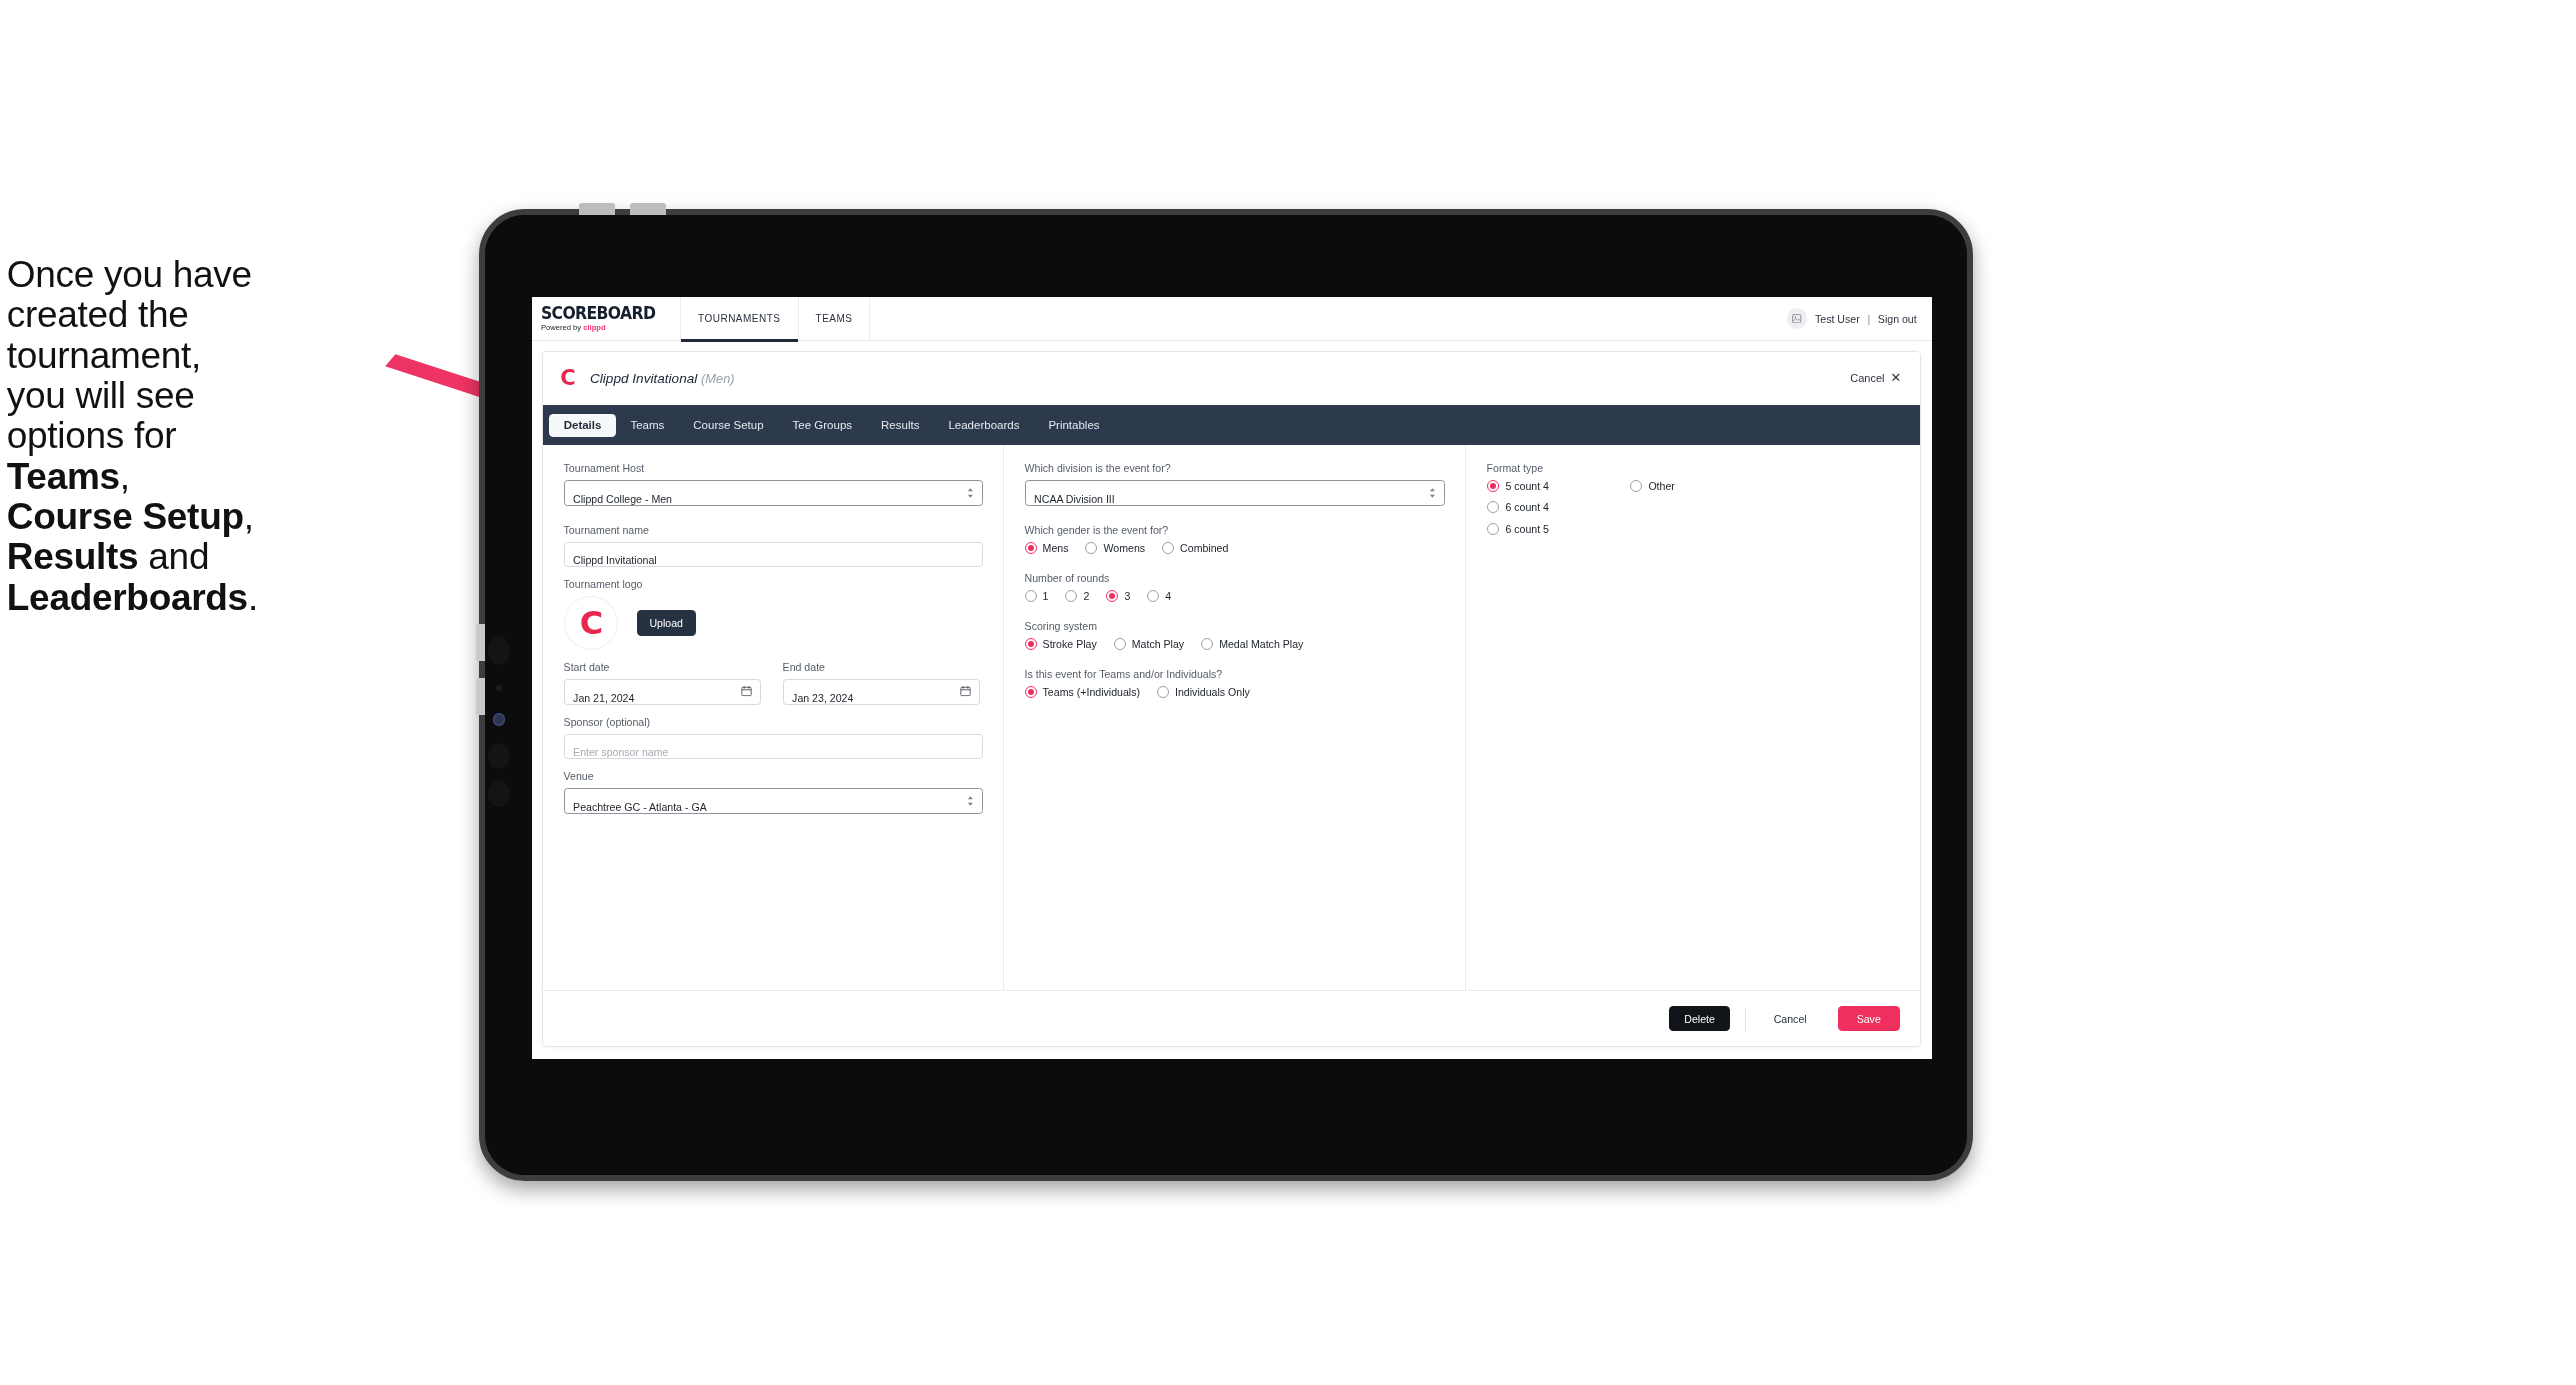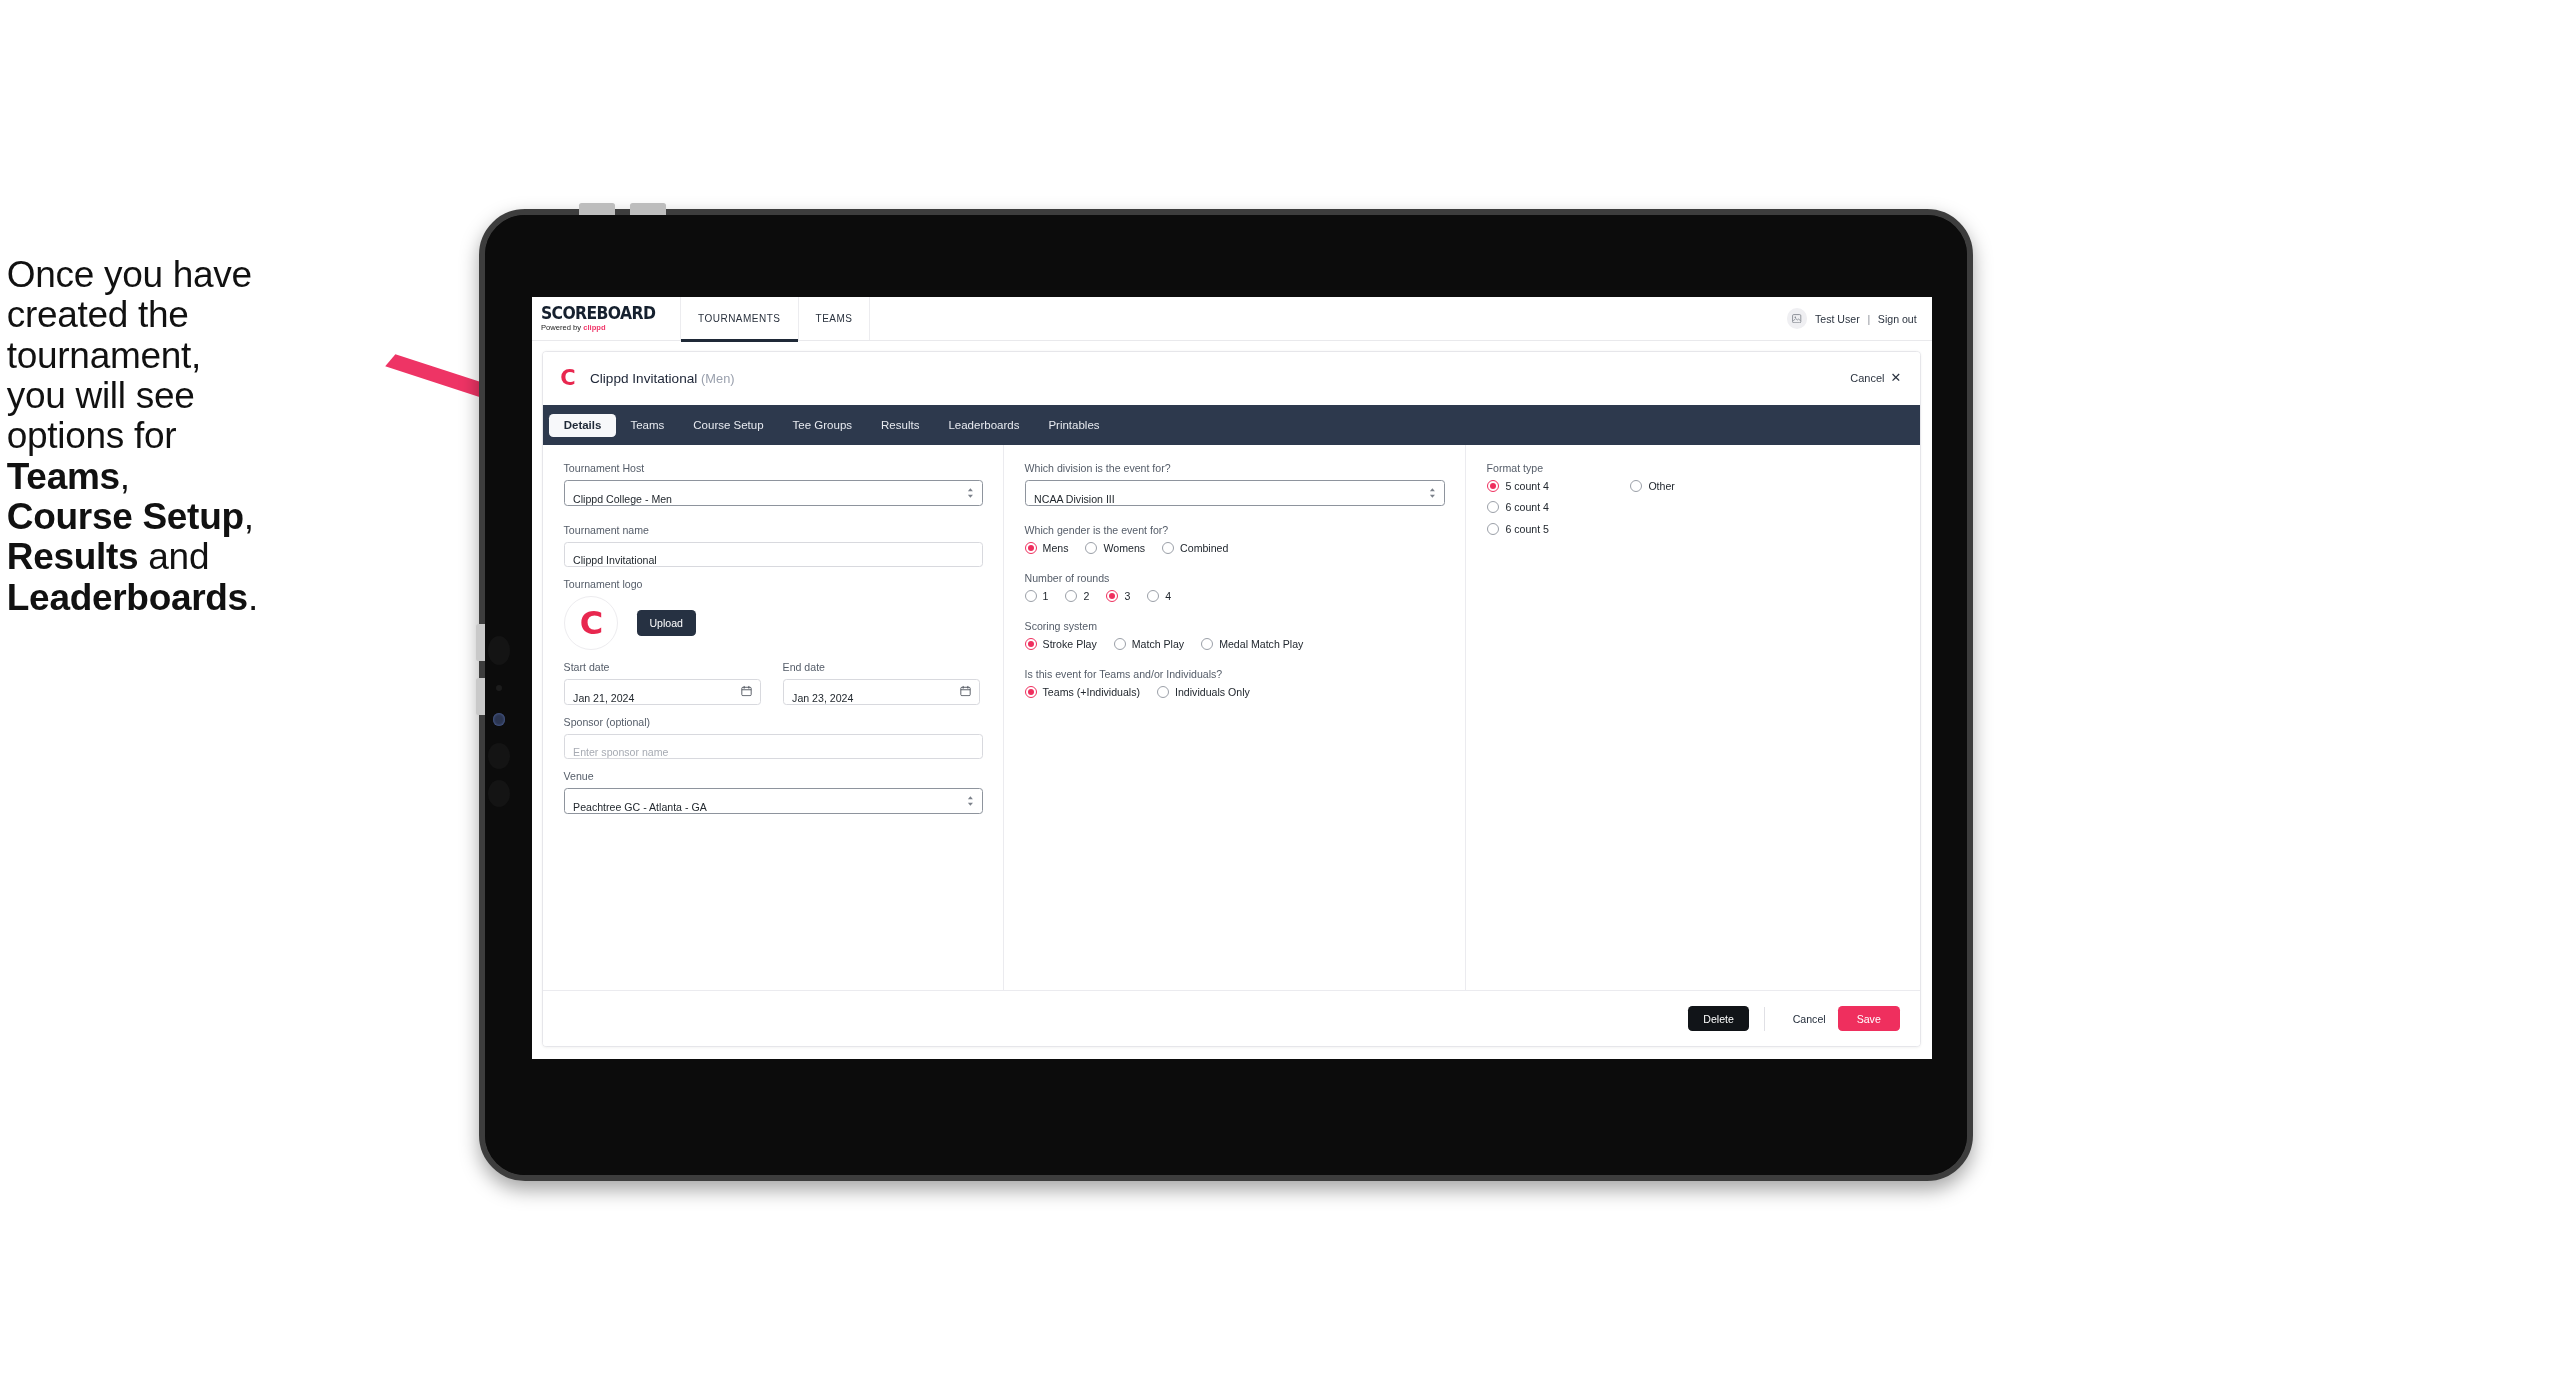--- a/index.html
+++ b/index.html
@@ -128,21 +128,21 @@
   }
   .card-head {
     height: 53px; display: flex; align-items: center;
     padding: 0 19px 0 17px; background:#fff;
   }
   .c-mark {
     font-family:"DejaVu Sans", sans-serif;
     font-weight: 700; font-size: 21px; color: #e8274f; line-height: 1;
     margin-right: 15.3px; letter-spacing:-0.9px;
   }
-  .card-title { font-size: 13.6px; color: #21293a; }
+  .card-title { font-size: 13.6px; color: #21293a; font-style: italic; }
   .card-title .muted { color: #9aa0ad; font-size: 12.8px; }
   .head-spacer { flex:1; }
   .cancel-x { display:flex; align-items:center; gap:6px; font-size:11px; color:#2c3440; cursor:pointer;}
   .cancel-x .xg { font-size: 12.8px; line-height:1; }
 
   
   .tabstrip {
     background: #2d394d; height: 40px;
     display:flex; align-items:center; padding-left: 6px; gap: 0;
   }
@@ -224,21 +224,21 @@
     padding-right: 20.4px; gap: 0; background:#fff;
   }
   .btn-delete {
     background:#111418; color:#fff; font-size: 10.6px;
     padding: 6.8px 15.3px; border-radius: 4.3px; cursor:pointer;
   }
   .foot-div { width:0.9px; height: 24px; background:#e0e0e5; margin: 0 15.3px; }
   .btn-cancel { font-size: 10.6px; color:#1f2937; padding: 6.8px 12px; cursor:pointer; }
   .btn-save {
     background:#ef2f5e; color:#fff; font-size: 10.6px;
-    padding: 6.8px 19px; border-radius: 4.3px; margin-left: 0; cursor:pointer;
+    padding: 6.8px 19px; border-radius: 4.3px; margin-left: 19px; cursor:pointer;
   }
 </style>
 </head>
 <body>
 
 <div id="stage">
 
   <div id="annotation">
     <div>Once you have</div>
     <div>created the</div>

